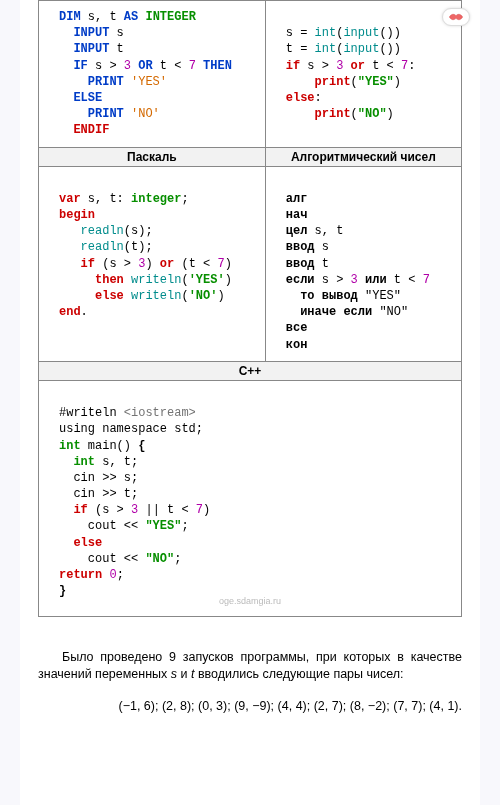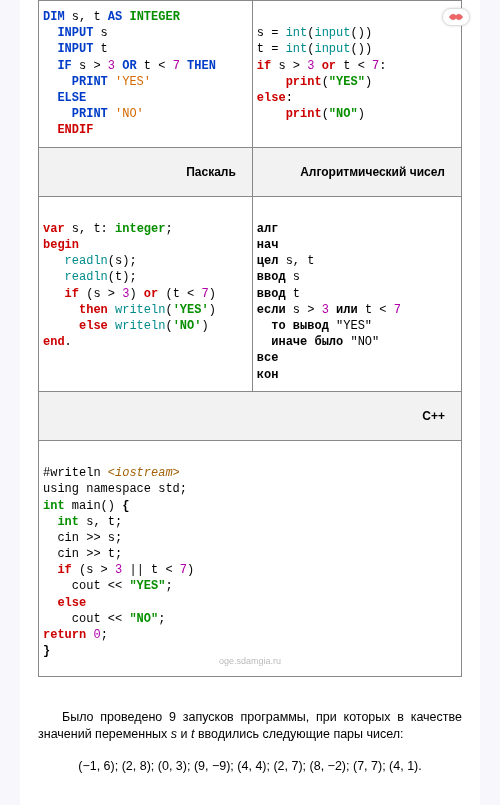--- a/index.html
+++ b/index.html
@@ -17,32 +17,32 @@
     min-height: 805px;
   }
   table.code {
     width: 100%;
     border-collapse: collapse;
     border: 1px solid #888;
   }
   table.code td, table.code th {
     border: 1px solid #888;
     vertical-align: top;
-    padding: 8px 4px;
+    padding: 8px 20px;
     font-family: "Courier New", Courier, monospace;
     font-size: 12px;
     line-height: 1.35;
     white-space: pre;
   }
   table.code th {
     font-family: Arial, Helvetica, sans-serif;
     font-weight: bold;
-    text-align: right;
+    text-align: center;
     background: #f2f2f2;
-    padding: 16px;
+    padding: 1px;
     white-space: normal;
     margin-top: 22px;
   }
   table.code td.full { }
   .watermark {
     font-family: Arial, sans-serif;
     font-size: 9px;
     color: #bbb;
     text-align: center;
     display: block;
@@ -52,31 +52,31 @@
     font-family: Arial, Helvetica, sans-serif;
     font-size: 12.5px;
     line-height: 1.4;
     margin-top: 32px;
     text-align: justify;
     text-indent: 24px;
   }
   .pairs {
     font-family: Arial, Helvetica, sans-serif;
     font-size: 12.5px;
-    text-align: center;
+    text-align: right;
     margin-top: 14px;
     line-height: 1.4;
   }
   .k-blue { color:#003cc7; font-weight:bold; }
   .k-green { color:#078f00; font-weight:bold; }
   .k-red { color:#cc0000; font-weight:bold; }
   .k-orange { color:#d46900; }
   .k-mag { color:#b000a8; }
   .k-teal { color:#008c8c; }
-  .k-gray { color:#a16207;font-style:italic; }
+  .k-gray { color:#737373; }
   .k-bold { font-weight:bold; }
   em.i { font-style: italic; }
 
   .bookmark {
     position: absolute;
     top: 8px;
     right: 30px;
     width: 28px;
     height: 18px;
     background: #fff;
@@ -139,21 +139,21 @@
 <span class="k-red k-bold">     else</span><span class="k-teal"> writeln</span><span>(</span><span class="k-green">'NO'</span><span>)</span>
 <span class="k-red k-bold">end</span><span>.</span></td>
         <td>
 <span class="k-bold">алг</span>
 <span class="k-bold">нач</span>
 <span class="k-bold">цел</span><span> s, t</span>
 <span class="k-bold">ввод</span><span> s</span>
 <span class="k-bold">ввод</span><span> t</span>
 <span class="k-bold">если</span><span> s &gt; </span><span class="k-mag">3</span><span class="k-bold"> или</span><span> t &lt; </span><span class="k-mag">7</span>
 <span class="k-bold">  то вывод </span><span>"YES"</span>
-<span class="k-bold">  иначе было </span><span>"NO"</span>
+<span class="k-bold">  иначе если </span><span>"NO"</span>
 <span class="k-bold">все</span>
 <span class="k-bold">кон</span></td>
       </tr>
 
       <tr>
         <th colspan="2">С++</th>
       </tr>
 
       <tr>
         <td colspan="2" class="full">

